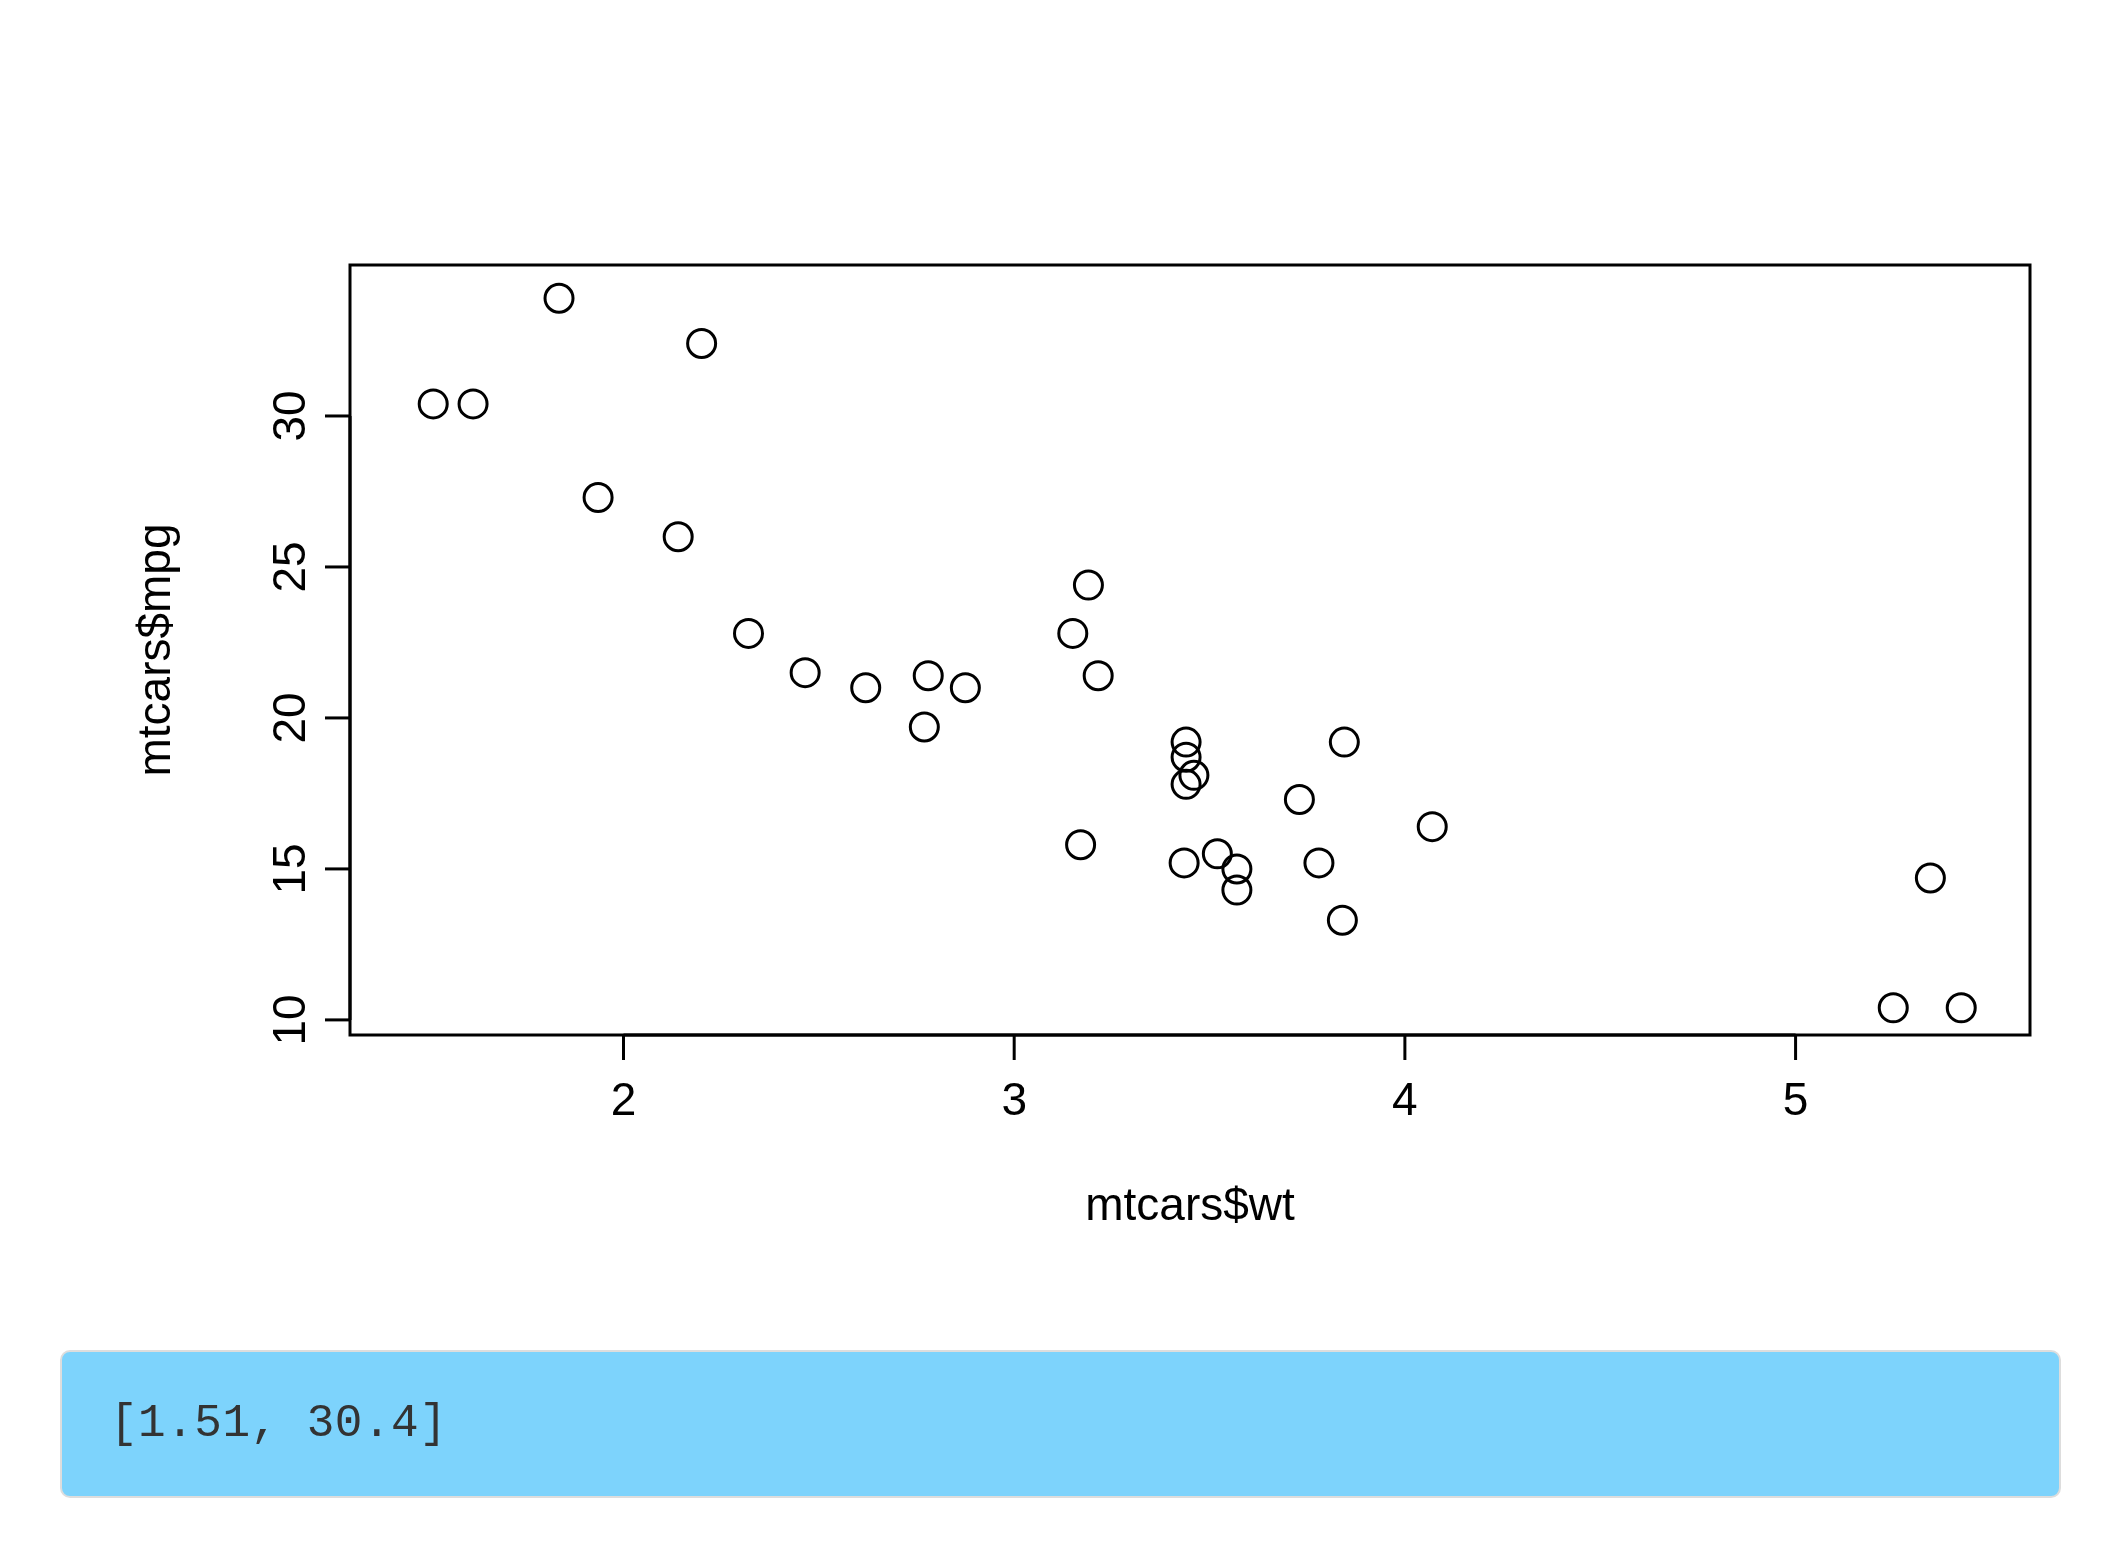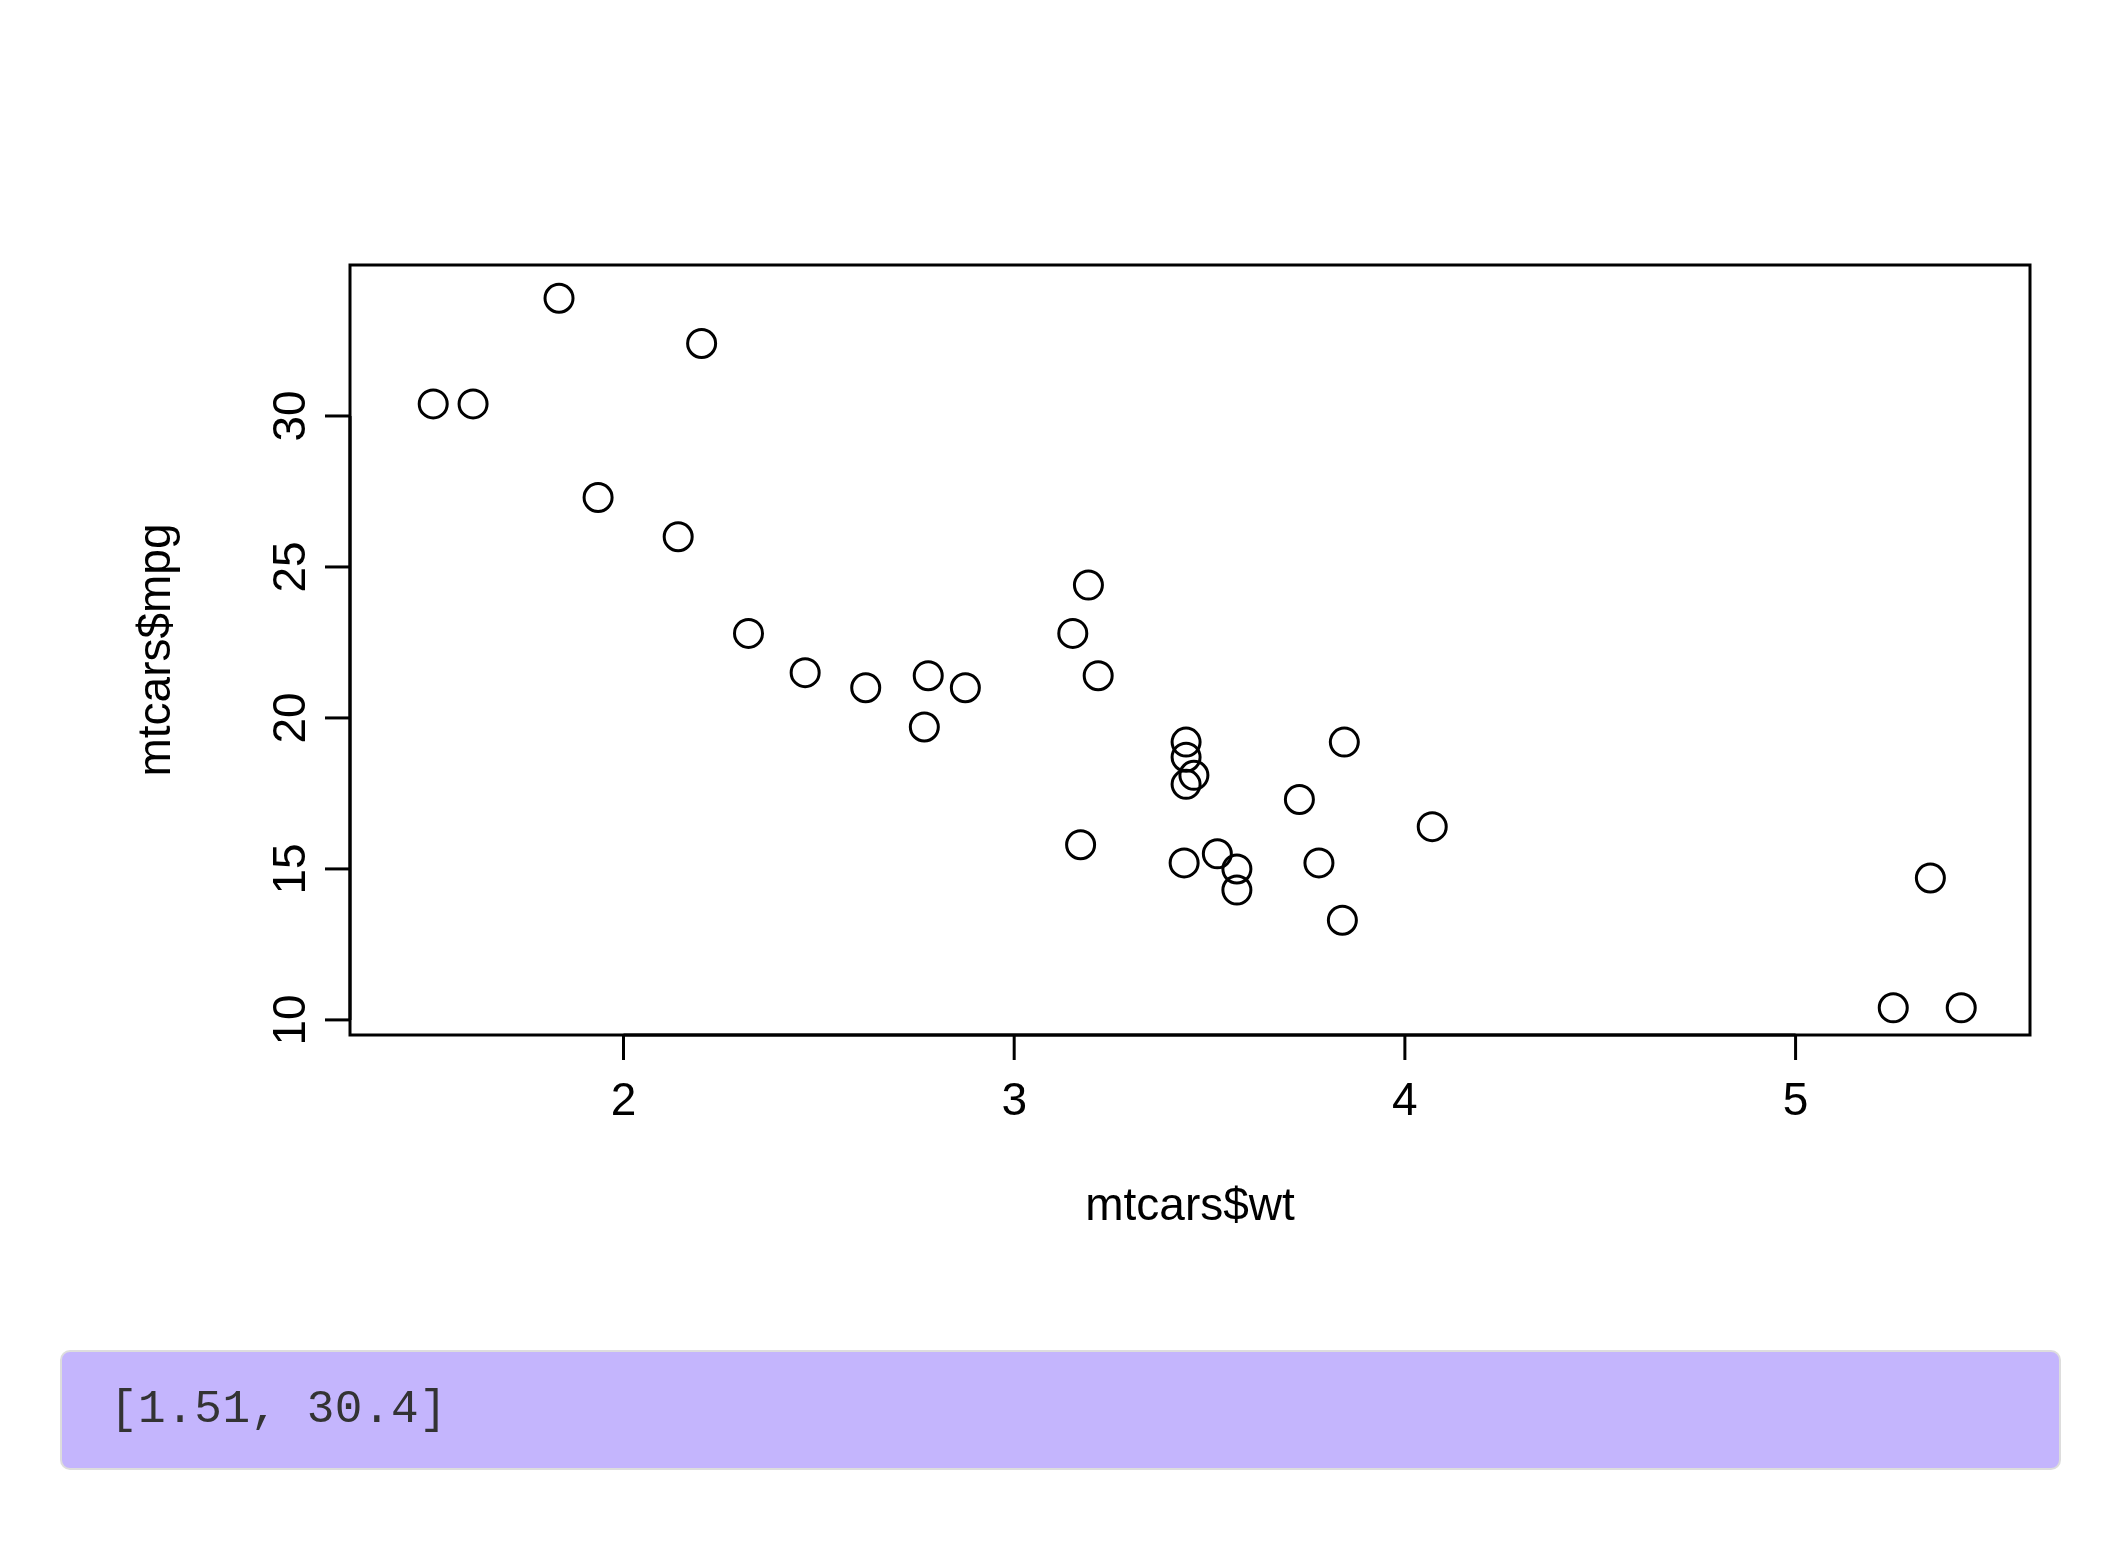--- a/index.html
+++ b/index.html
@@ -25,22 +25,22 @@
   }
   .tick-label {
     font-size: 46px;
     font-family: Arial, Helvetica, sans-serif;
   }
   .output-box {
     position: absolute;
     left: 60px;
     right: 60px;
     top: 1350px;
-    height: 120px;
-    background: #c4b5fd;
+    height: 148px;
+    background: #7dd3fc;
     border: 2px solid #dddddd;
     border-radius: 10px;
     display: flex;
     align-items: center;
     box-sizing: border-box;
   }
   .output-text {
     font-family: "Courier New", Courier, monospace;
     font-size: 46px;
     color: #333;

